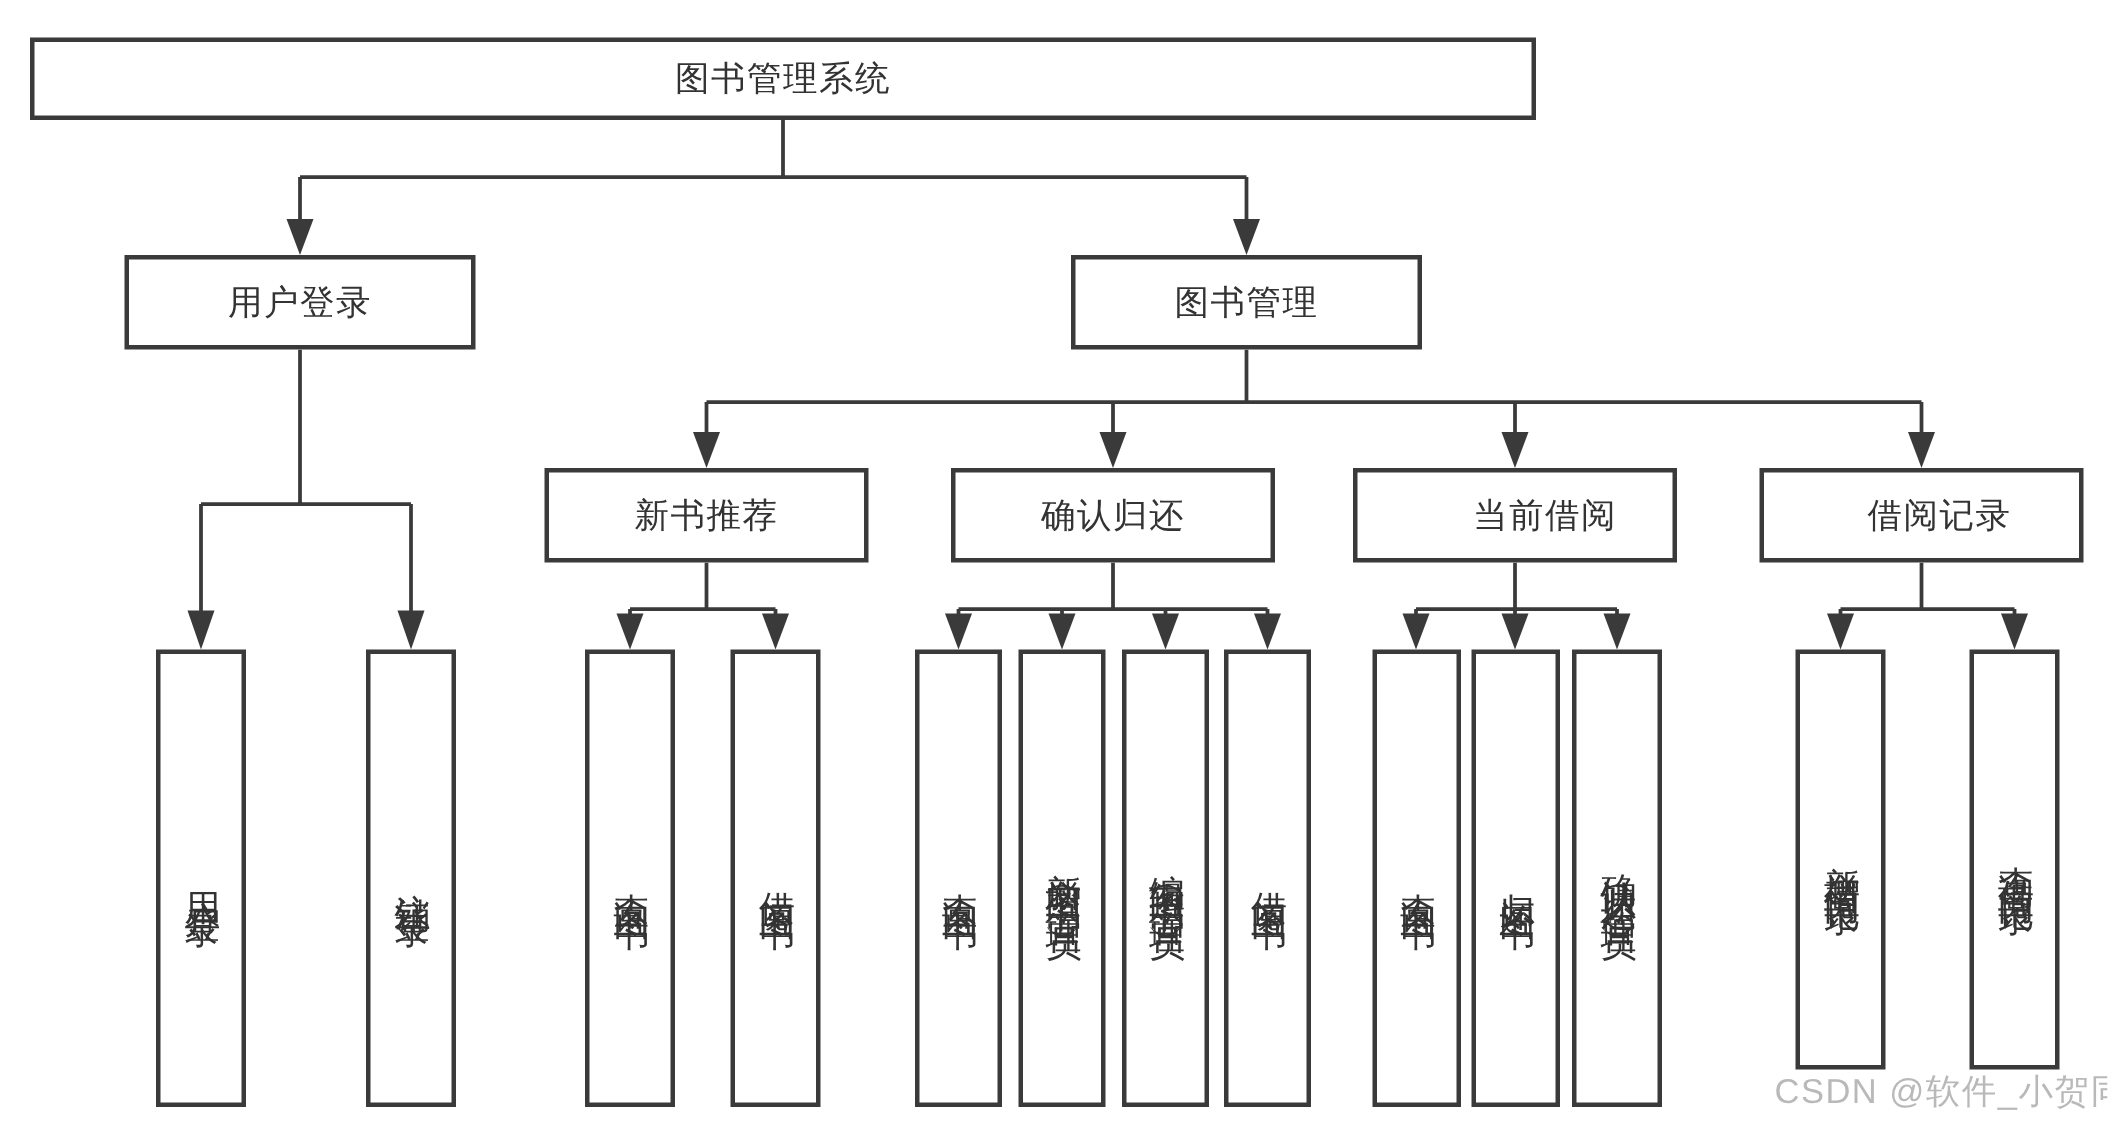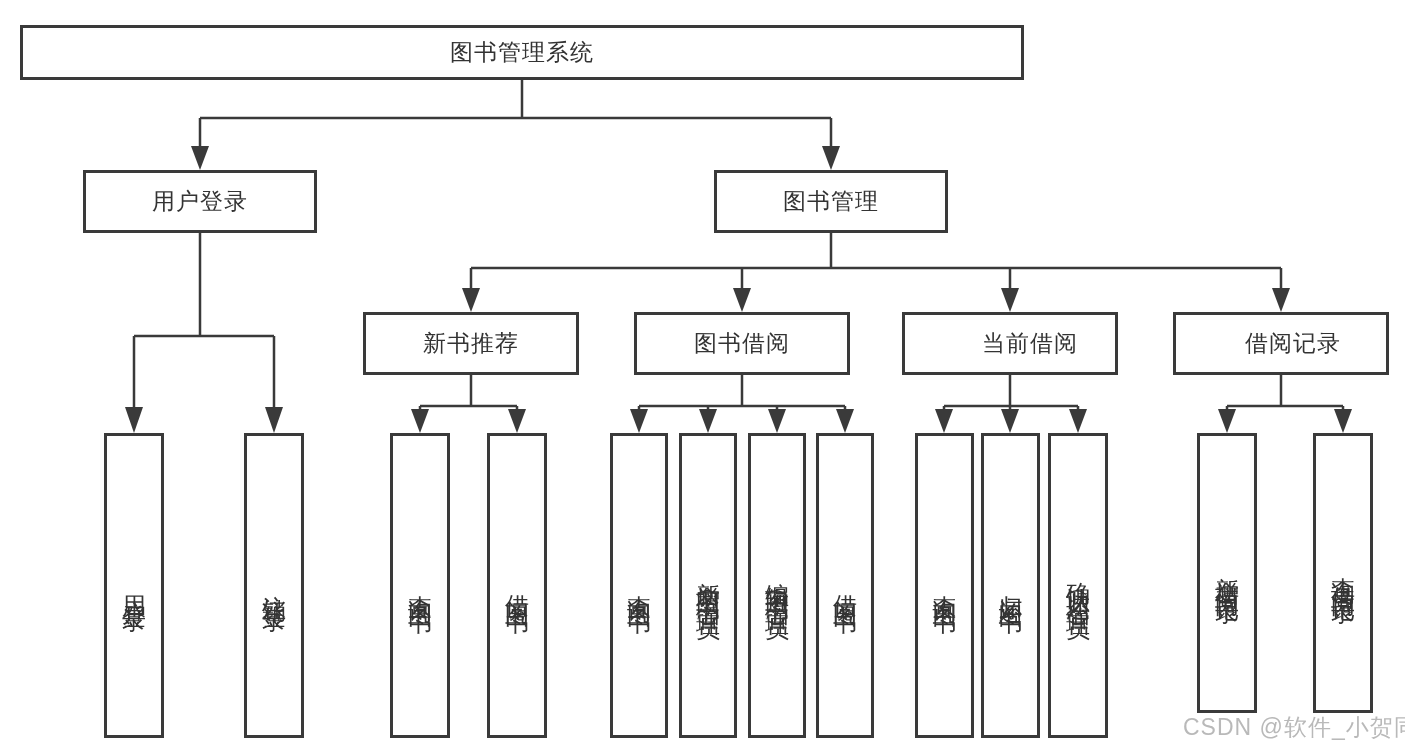--- a/index.html
+++ b/index.html
@@ -103,21 +103,21 @@
     <span>用户登录</span>
   </div>
   <div class="hnode" style="left:714px; top:170px; width:234px; height:63px;">
     <span>图书管理</span>
   </div>
 
   <div class="hnode" style="left:363px; top:312px; width:216px; height:63px;font-family:Liberation Serif, serif;">
     <span>新书推荐</span>
   </div>
   <div class="hnode" style="left:634px; top:312px; width:216px; height:63px;">
-    <span>图书借阅</span>
+    <span>确认归还</span>
   </div>
   <div class="hnode" style="left:902px; top:312px; width:216px; height:63px;padding-left:40px;">
     <span>当前借阅</span>
   </div>
   <div class="hnode" style="left:1173px; top:312px; width:216px; height:63px;padding-left:24px;">
     <span>借阅记录</span>
   </div>
 
   <div class="leaf" style="left:104px; top:433px; width:60px; height:305px;">
     <span class="vtext">用户登录</span>

